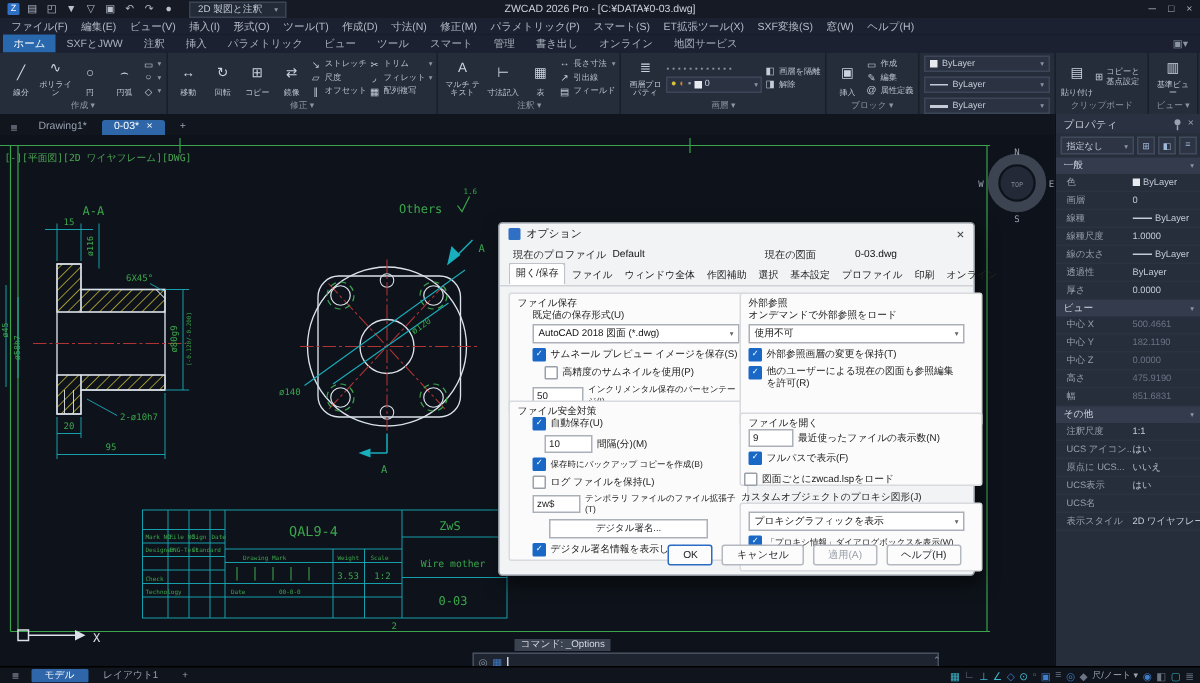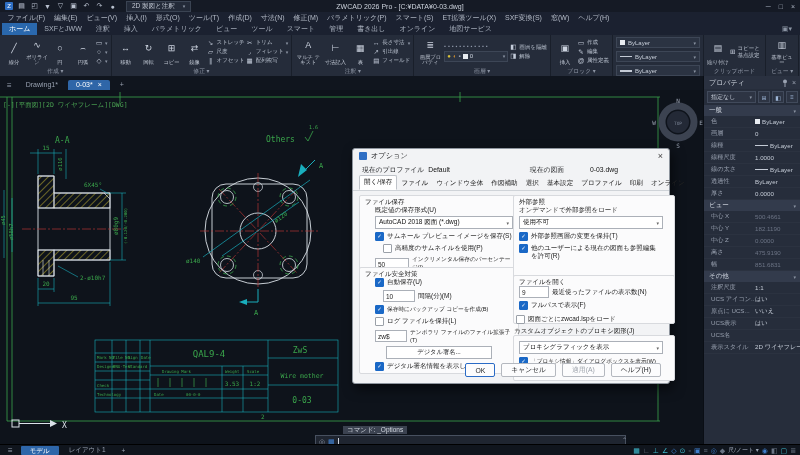--- a/index.html
+++ b/index.html
@@ -86,21 +86,21 @@
   .p-sec .caret{font-size:5px;}
   .p-row{height:11px;display:flex;align-items:center;font-size:6.2px;border-bottom:1px solid #2b3240;}
   .p-row .lab{width:44px;padding-left:7px;color:#98a0af;white-space:nowrap;overflow:hidden;flex:none;}
   .p-row .val{flex:1;color:#c4cbd6;display:flex;align-items:center;gap:2px;white-space:nowrap;overflow:hidden;}
   .p-row.dim .val{color:#6c7485;}
   .swatch{width:5px;height:5px;background:#e7ebf0;flex:none;}
   .ltline{width:13px;height:1px;background:#c4cbd6;flex:none;}
   
   .dlg{position:absolute;left:332px;top:148px;width:316px;height:234px;background:#f2f3f5;
     border:1px solid #8e959e;border-radius:3px;box-shadow:3px 5px 12px rgba(0,0,0,.55);
-    font-size:7px;color:#1c1e21;margin-left:20px;}
+    font-size:7px;color:#1c1e21;}
   .dlg-head{height:14px;display:flex;align-items:center;padding:0 6px;gap:4px;}
   .dlg-icon{width:8px;height:8px;background:#2f6fc4;border-radius:1px;flex:none;}
   .dlg-title{font-size:7.2px;color:#17181a;}
   .dlg-close{margin-left:auto;font-size:9px;color:#444;}
   .dlg-meta{display:flex;height:13px;align-items:center;padding:0 9px;font-size:6.8px;gap:4px;}
   .dlg-meta .v{color:#111;}
   .dlg-tabs{display:flex;align-items:flex-end;height:14px;padding:0 6px;border-bottom:1px solid #cfd3d8;
     font-size:6.6px;}
   .dtabo{padding:2px 4px;color:#222;white-space:nowrap;}
   .dtabo.active{background:#fff;border:1px solid #bfc3c9;border-bottom:1px solid #fff;border-radius:2px 2px 0 0;}

